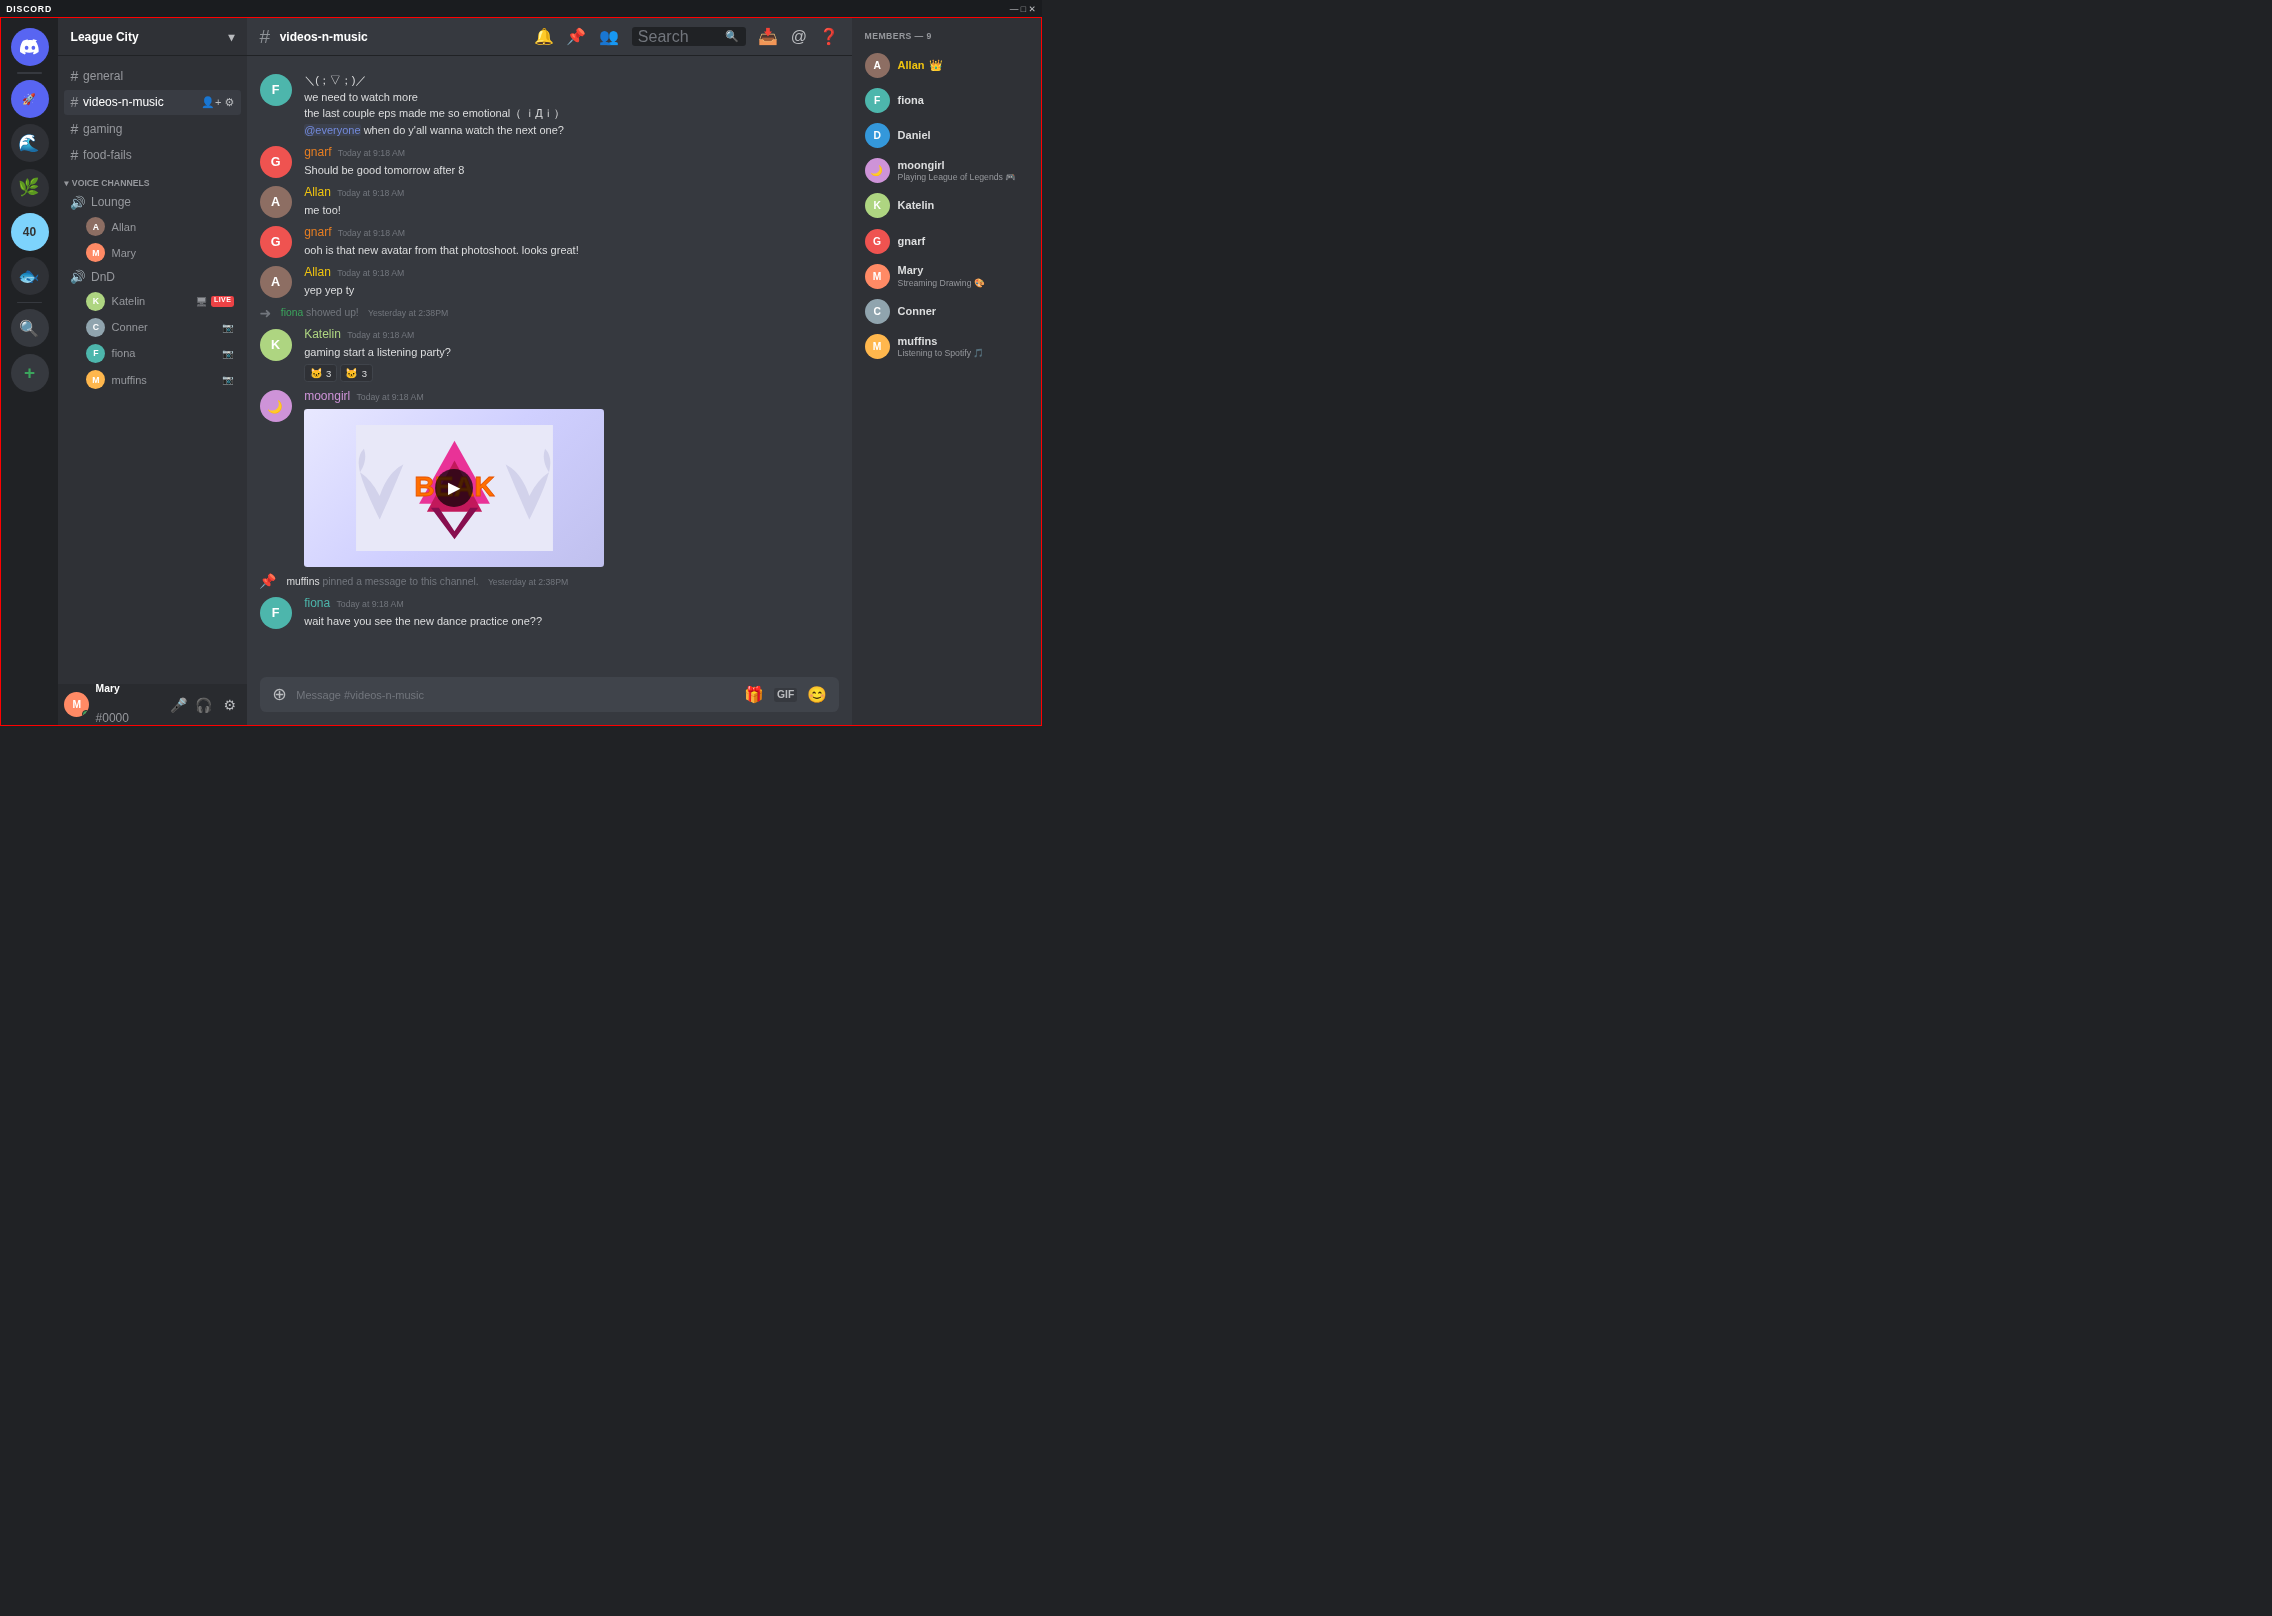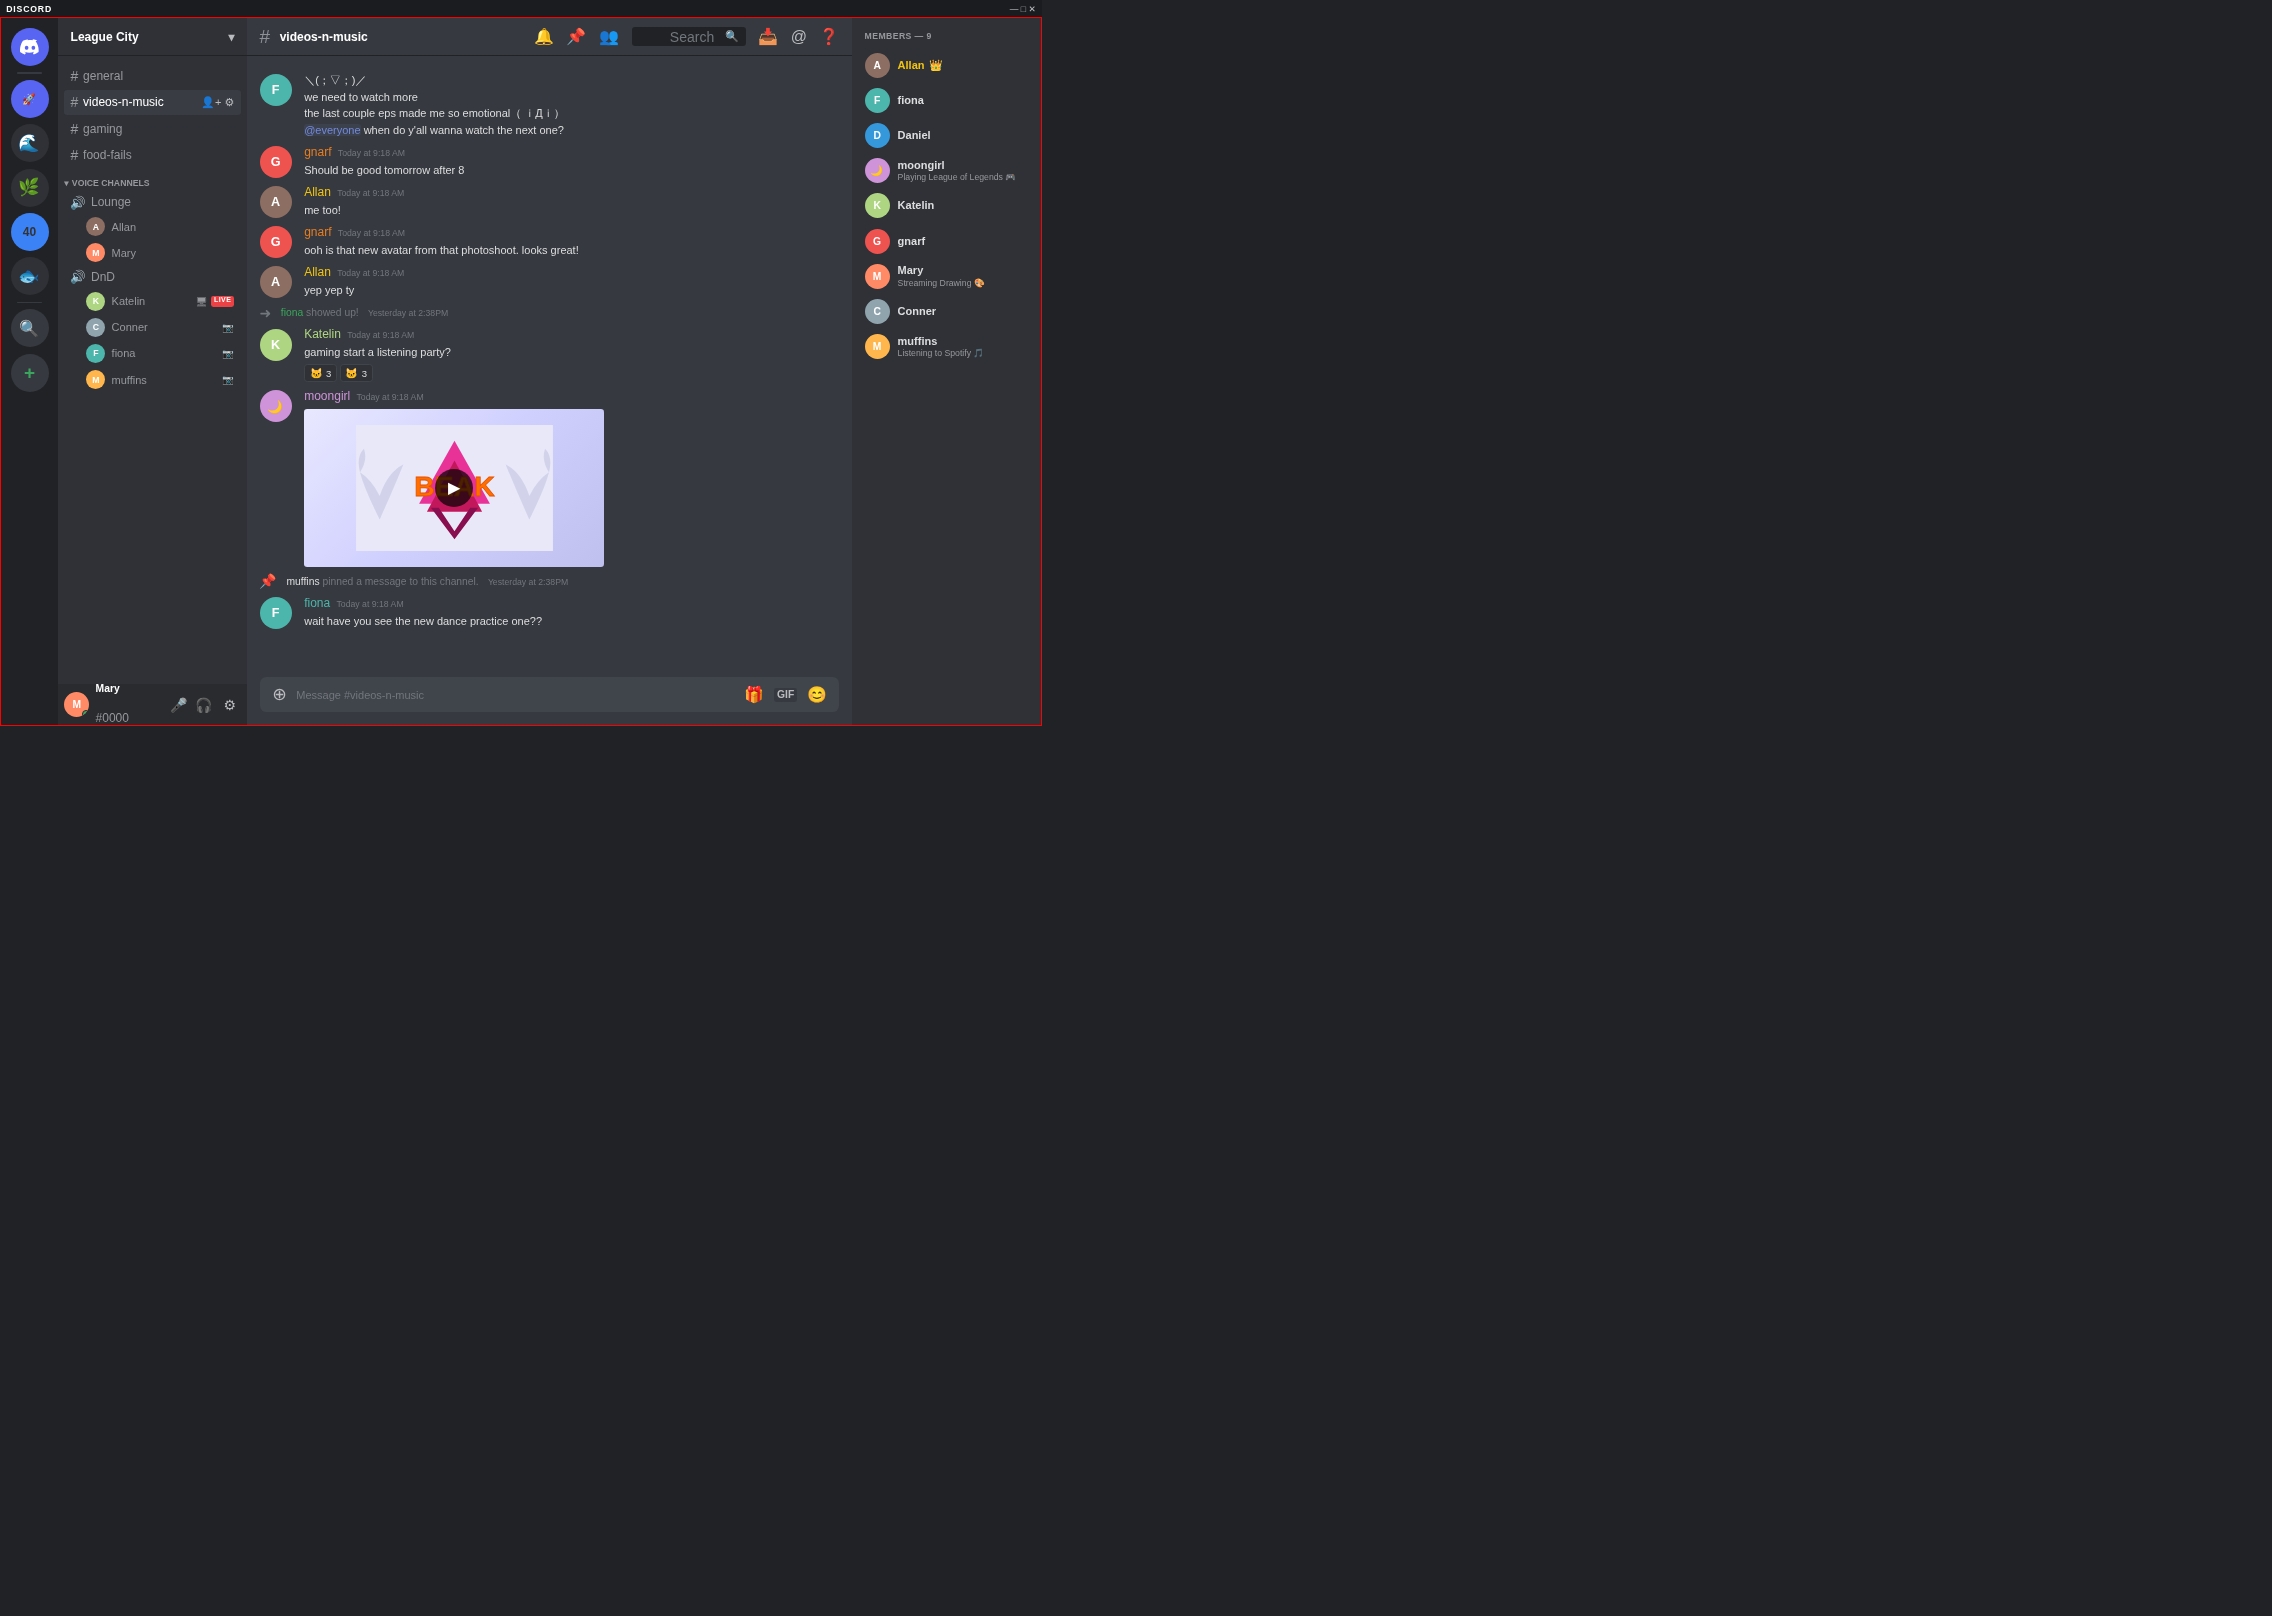--- a/index.html
+++ b/index.html
@@ -319,23 +319,22 @@
       align-items: center;
       gap: 4.7px;
       width: 114px;
       height: 19px;
     }
     .search-bar input {
       background: transparent;
       border: none;
       outline: none;
       color: #dcddde;
-      font-size: 14px;
+      font-size: 16px;
       width: 100%;
-      margin-left: 32px;
     }
     .search-bar input::placeholder {
       color: #72767d;
     }
 
     
     .messages-area {
       flex: 1;
       overflow-y: auto;
       padding: 12.6px 0;
@@ -610,21 +609,21 @@
     <div class="icon-sidebar-divider"></div>
     <div class="icon-sidebar-item" style="background:#5865f2;">
       <div class="avatar-img" style="font-size:11px;">🚀</div>
     </div>
     <div class="icon-sidebar-item" style="background:#2f3136;">
       <div class="avatar-img" style="font-size:17.4px;">🌊</div>
     </div>
     <div class="icon-sidebar-item" style="background:#2f3136;">
       <div class="avatar-img" style="font-size:17.4px;">🌿</div>
     </div>
-    <div class="icon-sidebar-item" style="background:#3b82f6;">
+    <div class="icon-sidebar-item" style="background:#7dd3fc;">
       <div class="avatar-img" style="color:#333;font-size:12px;font-weight:bold;">40</div>
     </div>
     <div class="icon-sidebar-item" style="background:#2f3136;">
       <div class="avatar-img" style="font-size:17.4px;">🐟</div>
     </div>
     <div class="icon-sidebar-divider"></div>
     <div class="icon-sidebar-item" style="background:#36393f;">
       <div class="avatar-img" style="color:#3ba55d;font-size:16px;">🔍</div>
     </div>
     <div class="icon-sidebar-item add-server-btn" style="background:#36393f;">

